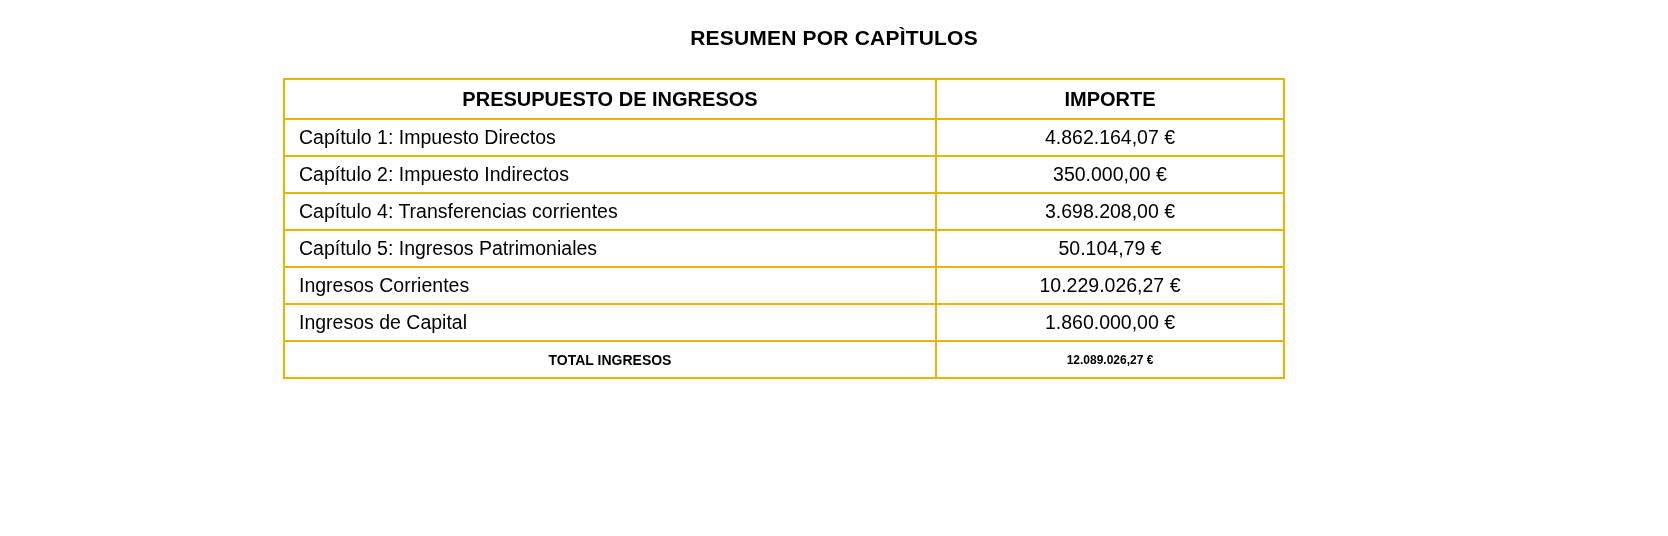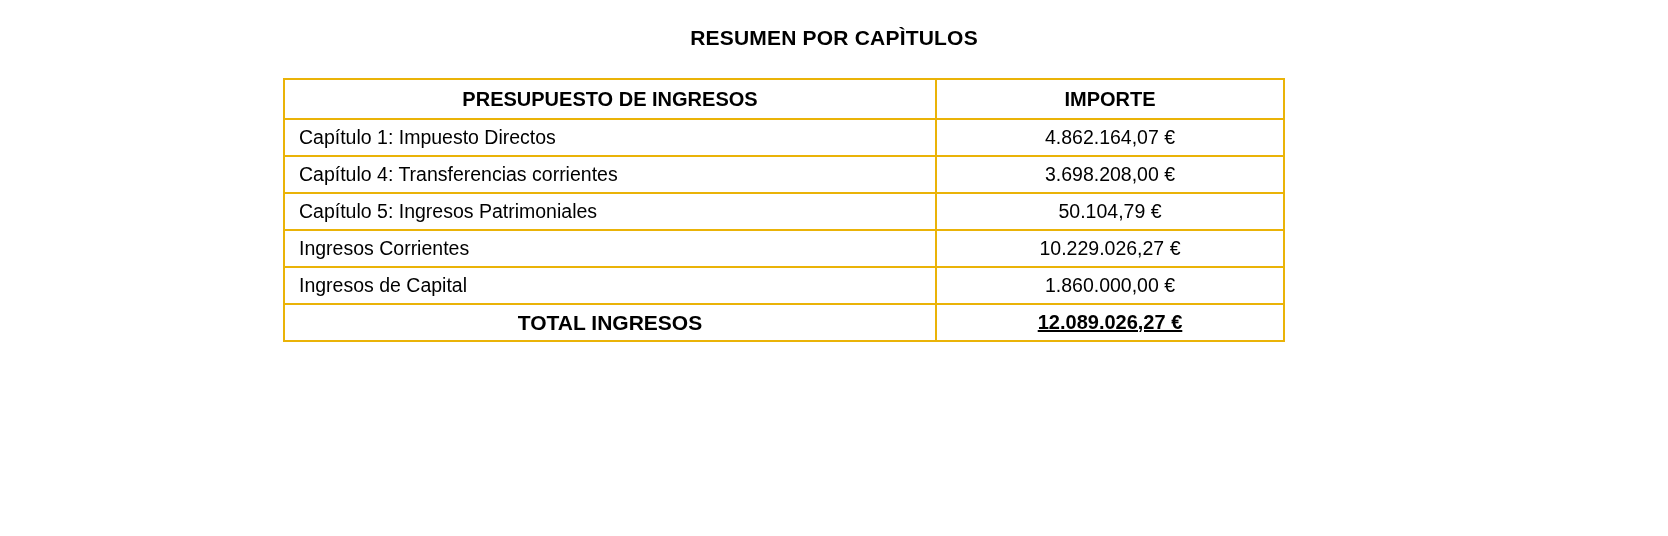--- a/index.html
+++ b/index.html
@@ -61,26 +61,25 @@
   td.concept {
     text-align: left;
     border-radius: 8px;
   }
   td.amount {
     text-align: center;
   }
   tr.total td.concept {
     text-align: center;
     font-weight: bold;
-    font-size: 21px;
+    font-size: 14px;
   }
   tr.total td.amount {
     font-weight: bold;
-    font-size: 20px;
-    text-decoration: underline;
+    font-size: 12px;
   }
 </style>
 </head>
 <body>
 
 <div class="page">
 
   <div class="doc-title">RESUMEN POR CAPÌTULOS</div>
 
   <div class="table-wrap">
@@ -92,20 +91,24 @@
       <thead>
         <tr>
           <th>PRESUPUESTO DE INGRESOS</th>
           <th>IMPORTE</th>
         </tr>
       </thead>
       <tbody>
         <tr>
           <td class="concept">Capítulo 1: Impuesto Directos</td>
           <td class="amount">4.862.164,07 €</td>
+        </tr>
+        <tr>
+          <td class="concept">Capítulo 2: Impuesto Indirectos</td>
+          <td class="amount">350.000,00 €</td>
         </tr>
         <tr>
           <td class="concept">Capítulo 4: Transferencias corrientes</td>
           <td class="amount">3.698.208,00 €</td>
         </tr>
         <tr>
           <td class="concept">Capítulo 5: Ingresos Patrimoniales</td>
           <td class="amount">50.104,79 €</td>
         </tr>
         <tr>

